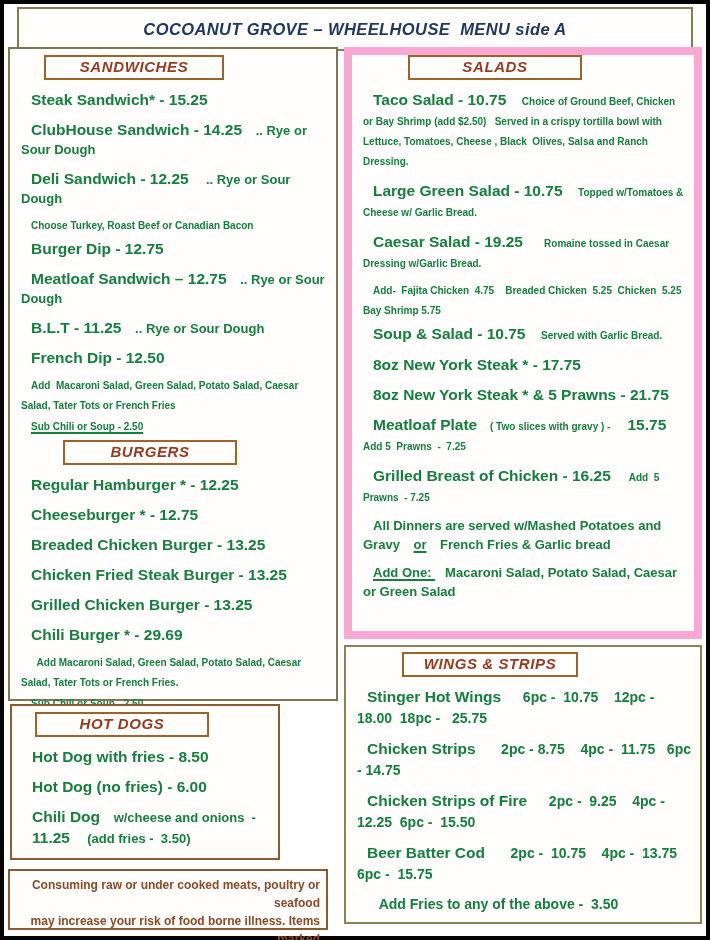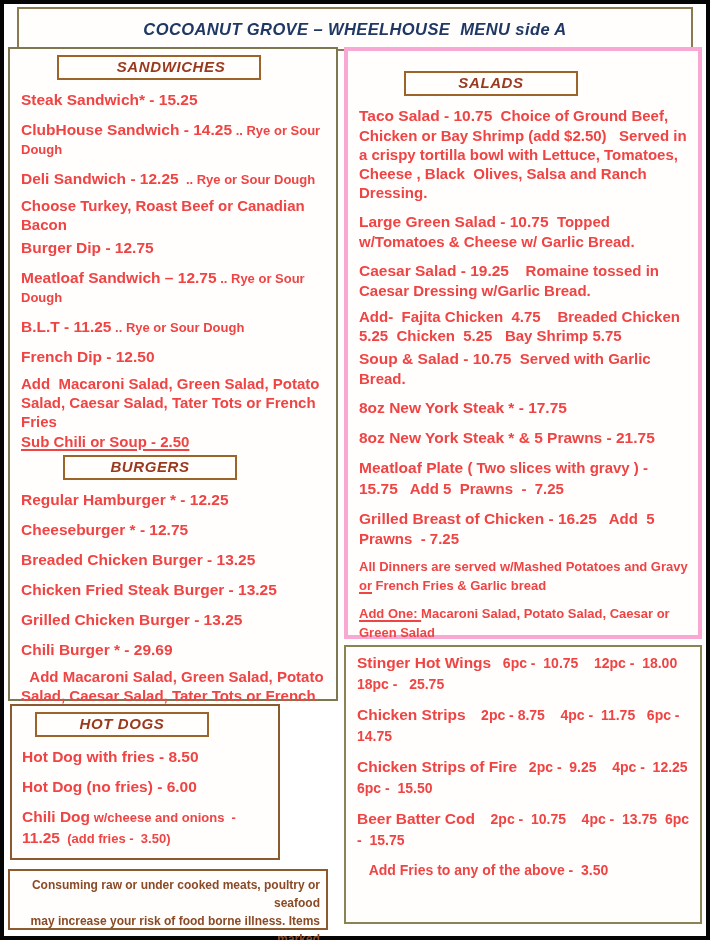--- a/index.html
+++ b/index.html
@@ -14,46 +14,46 @@
   .title-box{
     left:17px;top:7px;width:676px;height:44px;border:2px solid #8a7a50;
     display:flex;align-items:center;justify-content:center;
   }
   .title-text{
     font-size:16.5px;font-style:italic;color:#1f3864;letter-spacing:.4px;
     white-space:pre;
   }
   .left-box{left:8px;top:47px;width:330px;height:654px;border:2px solid #7d7850;
     padding:6px 10px 0 11px;}
-  .right-box{left:344px;top:47px;width:358px;height:592px;border:4px solid #f9a8d4;
-    padding:20px 9px 0 11px;}
+  .right-box{left:344px;top:47px;width:358px;height:592px;border:8px solid #f9a8d4;
+    padding:0 9px 0 11px;}
   .wings-box{left:344px;top:645px;width:358px;height:279px;border:2px solid #8a8455;
     padding:5px 9px 0 11px;}
   .hotdogs-box{left:10px;top:704px;width:270px;height:156px;border:2px solid #8b5a2e;
     padding:6px 8px 0 10px;}
   .disc-box{left:8px;top:869px;width:320px;height:61px;border:2px solid #8b5a2e;
     padding:5px 6px;text-align:right;}
   .hdr-box{
     border:2px solid #9c6429;text-align:center;padding:1px 0 2px 0;
     margin-bottom:9px;background:#fffefd;
   }
   .hdr-text{font-size:15px;font-style:italic;color:#993a1e;letter-spacing:.6px;}
-  .hdr-sand{width:176px;margin-left:36px;padding-left:24px;}
+  .hdr-sand{width:176px;margin-left:23px;}
   .hdr-burg{width:170px;margin-left:42px;margin-top:4px;}
   .hdr-hot{width:170px;margin-left:13px;}
   .hdr-sal{width:170px;margin-left:45px;}
   .hdr-din{width:170px;margin-left:45px;margin-top:2px;}
   .hdr-wing{width:172px;margin-left:45px;}
   .item{margin-bottom:9px;}
   .item.tight{margin-bottom:3px;margin-top:-2px;}
   .seg-lg{font-size:15.5px;line-height:21px;}
   .seg-pr{font-size:14px;line-height:21px;white-space:pre-wrap;}
   .seg-md{font-size:13px;line-height:18px;white-space:pre-wrap;}
-  .seg-sm{font-size:15px;line-height:19px;white-space:pre-wrap;}
-  .seg-lg,.seg-md,.seg-sm,.seg-pr{color:#ef4444;}
+  .seg-sm{font-size:10px;line-height:19px;white-space:pre-wrap;}
+  .seg-lg,.seg-md,.seg-sm,.seg-pr{color:#15803d;margin-left:10px;}
   .u{text-decoration:underline;text-decoration-thickness:1.5px;text-underline-offset:2px;}
   .disc-line{font-size:12px;line-height:18px;color:#8a4a26;}
   .items{position:relative;}
 </style>
 </head>
 <body>
 
 <div class="outer-frame"></div>
 
 <div class="box title-box">
@@ -108,20 +108,23 @@
       <div class="item"><span class="seg-lg">8oz New York Steak * -  17.75</span></div>
       <div class="item"><span class="seg-lg">8oz New York Steak * &amp; 5 Prawns -  21.75</span></div>
       <div class="item"><span class="seg-lg">Meatloaf Plate</span><span class="seg-sm"> ( Two slices with gravy ) - </span><span class="seg-lg"> 15.75</span><span class="seg-sm">   Add 5  Prawns  -  7.25</span></div>
       <div class="item"><span class="seg-lg">Grilled Breast of Chicken - 16.25</span><span class="seg-sm">   Add  5  Prawns  - 7.25</span></div>
       <div class="item"><span class="seg-md">All Dinners are served w/Mashed Potatoes and Gravy </span><span class="seg-md u">or</span><span class="seg-md"> French Fries &amp; Garlic bread</span></div>
       <div class="item"><span class="seg-md u">Add One: </span><span class="seg-md">Macaroni Salad, Potato Salad, Caesar or Green Salad</span></div>
     </div>
 </div>
 
 <div class="box wings-box">
+  <div class="hdr-box hdr-wing">
+    <span class="hdr-text">WINGS &amp; STRIPS</span>
+  </div>
   <div class="items">
       <div class="item"><span class="seg-lg">Stinger Hot Wings</span><span class="seg-pr">   6pc -  10.75    12pc -  18.00  18pc -   25.75</span></div>
       <div class="item"><span class="seg-lg">Chicken Strips</span><span class="seg-pr">    2pc - 8.75    4pc -  11.75   6pc - 14.75</span></div>
       <div class="item"><span class="seg-lg">Chicken Strips of Fire</span><span class="seg-pr">   2pc -  9.25    4pc -  12.25  6pc -  15.50</span></div>
       <div class="item"><span class="seg-lg">Beer Batter Cod</span><span class="seg-pr">    2pc -  10.75    4pc -  13.75  6pc -  15.75</span></div>
       <div class="item"><span class="seg-pr">   Add Fries to any of the above -  3.50</span></div>
     </div>
 </div>
 
 <div class="box hotdogs-box">

